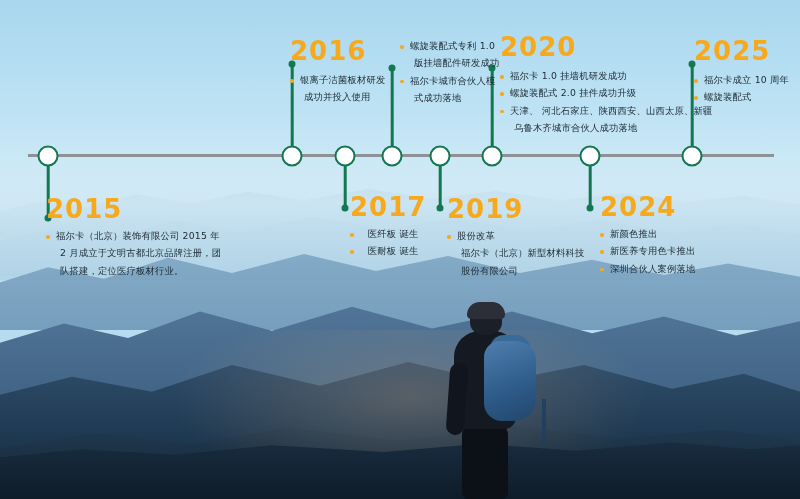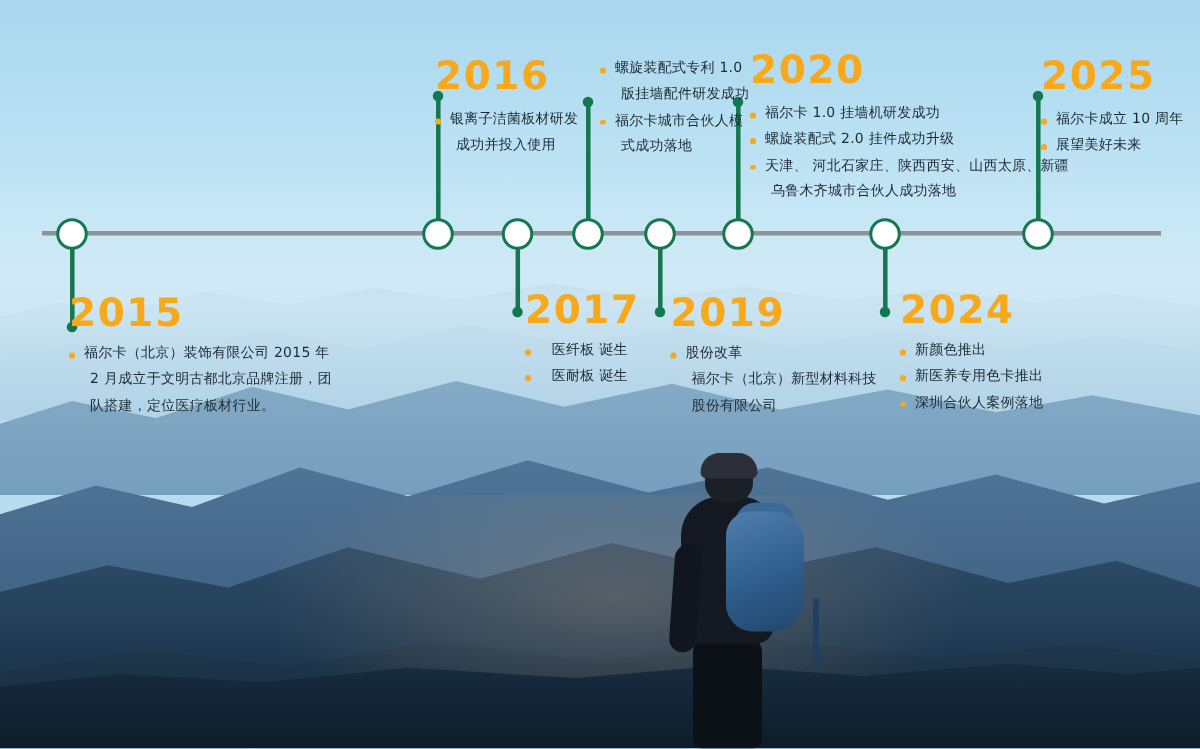--- a/index.html
+++ b/index.html
@@ -198,18 +198,18 @@
         <ul class="bullets">
           <li>新颜色推出</li>
           <li>新医养专用色卡推出</li>
           <li>深圳合伙人案例落地</li>
         </ul>
       </div>
       <div class="entry above" style="left: 694px; top: 38px;">
         <div class="year">2025</div>
         <ul class="bullets">
           <li>福尔卡成立 10 周年</li>
-          <li>展望美好未来</li>
+          <li>螺旋装配式</li>
         </ul>
       </div>
     </div>
 
 </div>
 
 </body></html>

